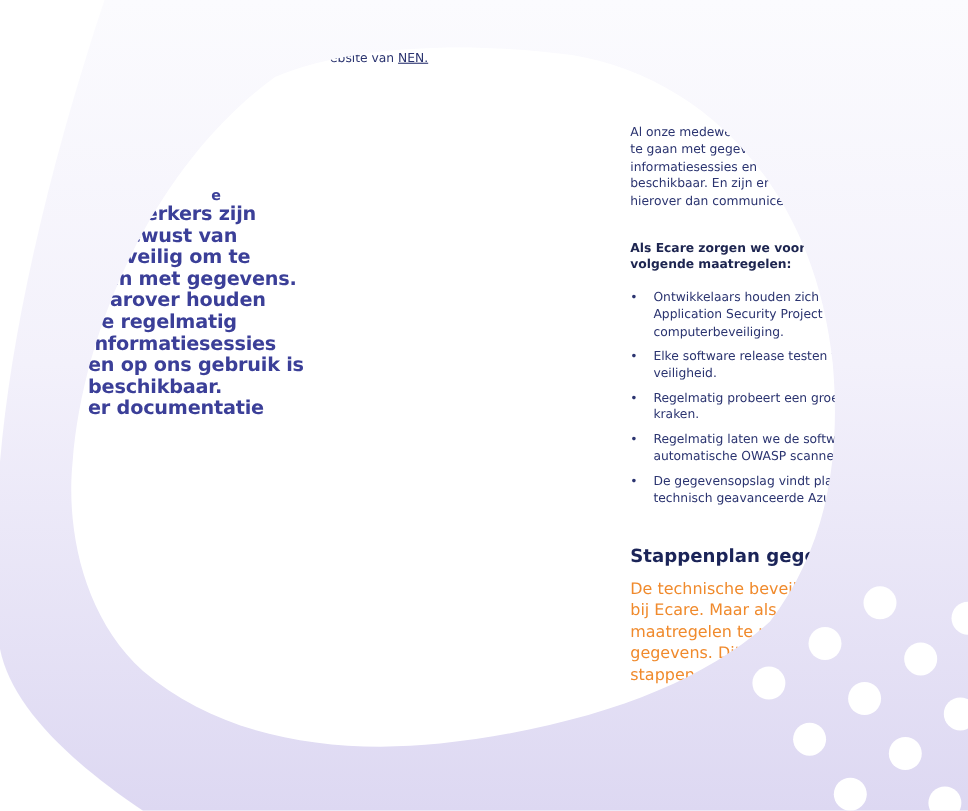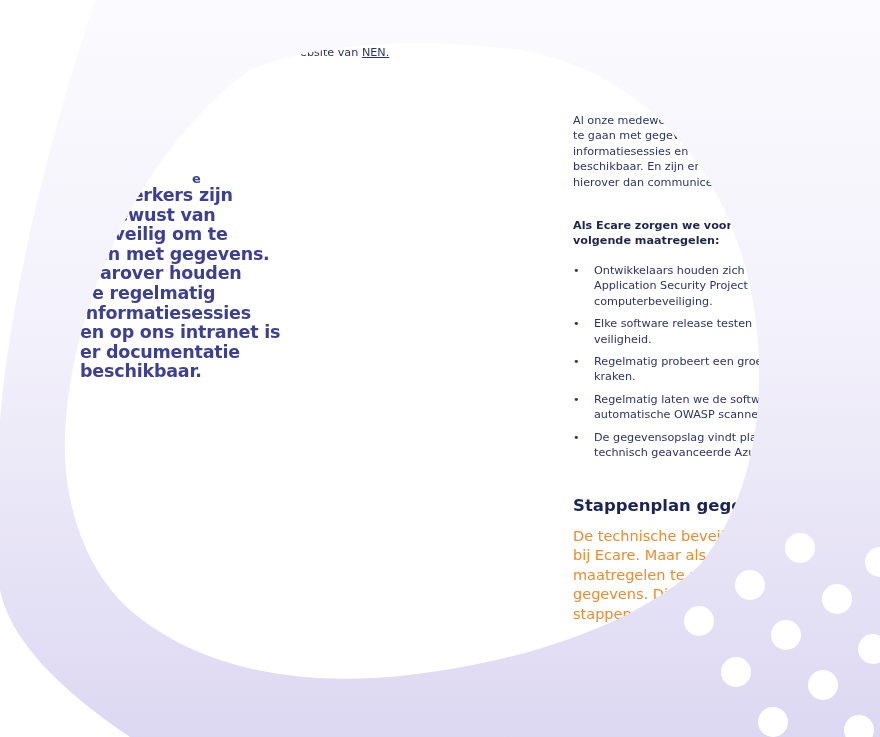--- a/index.html
+++ b/index.html
@@ -69,23 +69,23 @@
 
   <div class="left-col">
     <span class="line" style="padding-left:112px;font-size:13px;line-height:14px;">e</span>
     <span class="line" style="padding-left:24px">ewerkers zijn</span>
     <span class="line" style="padding-left:24px">bewust van</span>
     <span class="line" style="padding-left:16px">e veilig om te</span>
     <span class="line" style="padding-left:4px">uan met gegevens.</span>
     <span class="line" style="margin-left:-6px">Daarover houden</span>
     <span class="line" style="margin-left:-4px">we regelmatig</span>
     <span class="line">informatiesessies</span>
-    <span class="line">en op ons intranet is</span>
+    <span class="line">en op ons gebruik is</span>
+    <span class="line">beschikbaar.</span>
     <span class="line">er documentatie</span>
-    <span class="line">beschikbaar.</span>
   </div>
 
   <div class="top-frag">
     <span>ebsite van </span><u>NEN.</u>
   </div>
 
   <div class="doc">
     <div class="para1 small">
       <div>Al onze medewerkers zijn zich bewu</div>
       <div>te gaan met gegevens. Daarover houden</div>

